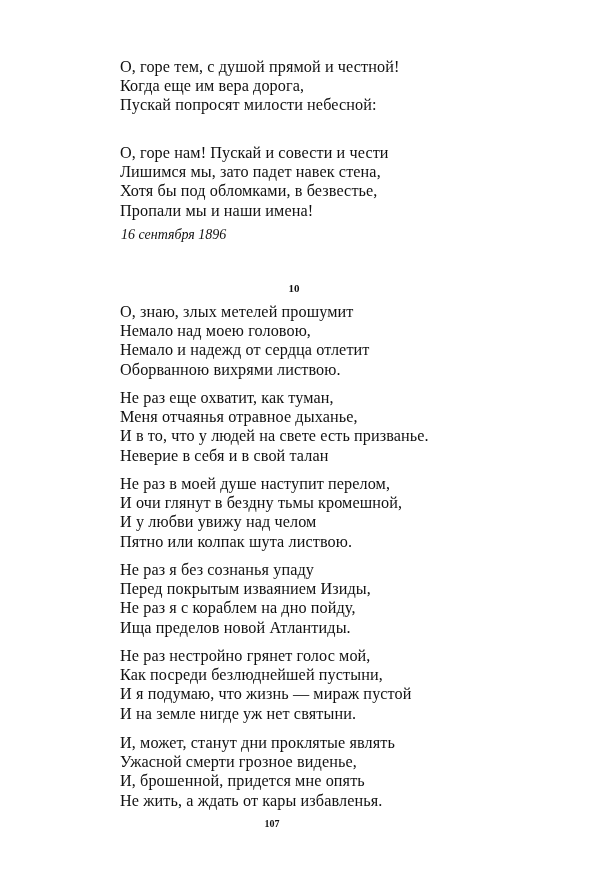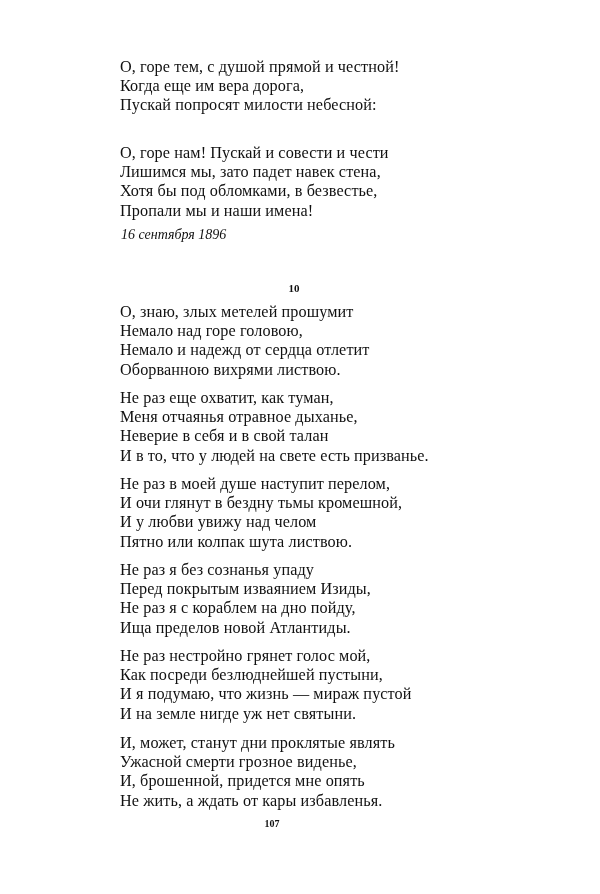--- a/index.html
+++ b/index.html
@@ -26,29 +26,29 @@
   <span class="line">Лишимся мы, зато падет навек стена,</span>
   <span class="line">Хотя бы под обломками, в безвестье,</span>
   <span class="line">Пропали мы и наши имена!</span>
 </div>
 <div class="date">16 сентября 1896</div>
 
 <div class="poem-num">10</div>
 
 <div class="stanza" style="top:303px;">
   <span class="line">О, знаю, злых метелей прошумит</span>
-  <span class="line">Немало над горе головою,</span>
+  <span class="line">Немало над моею головою,</span>
   <span class="line">Немало и надежд от сердца отлетит</span>
   <span class="line">Оборванною вихрями листвою.</span>
 </div>
 <div class="stanza" style="top:389px;">
   <span class="line">Не раз еще охватит, как туман,</span>
   <span class="line">Меня отчаянья отравное дыханье,</span>
+  <span class="line">И в то, что у людей на свете есть призванье.</span>
   <span class="line">Неверие в себя и в свой талан</span>
-  <span class="line">И в то, что у людей на свете есть призванье.</span>
 </div>
 <div class="stanza" style="top:475px;">
   <span class="line">Не раз в моей душе наступит перелом,</span>
   <span class="line">И очи глянут в бездну тьмы кромешной,</span>
   <span class="line">И у любви увижу над челом</span>
   <span class="line">Пятно или колпак шута листвою.</span>
 </div>
 <div class="stanza" style="top:561px;">
   <span class="line">Не раз я без сознанья упаду</span>
   <span class="line">Перед покрытым изваянием Изиды,</span>

